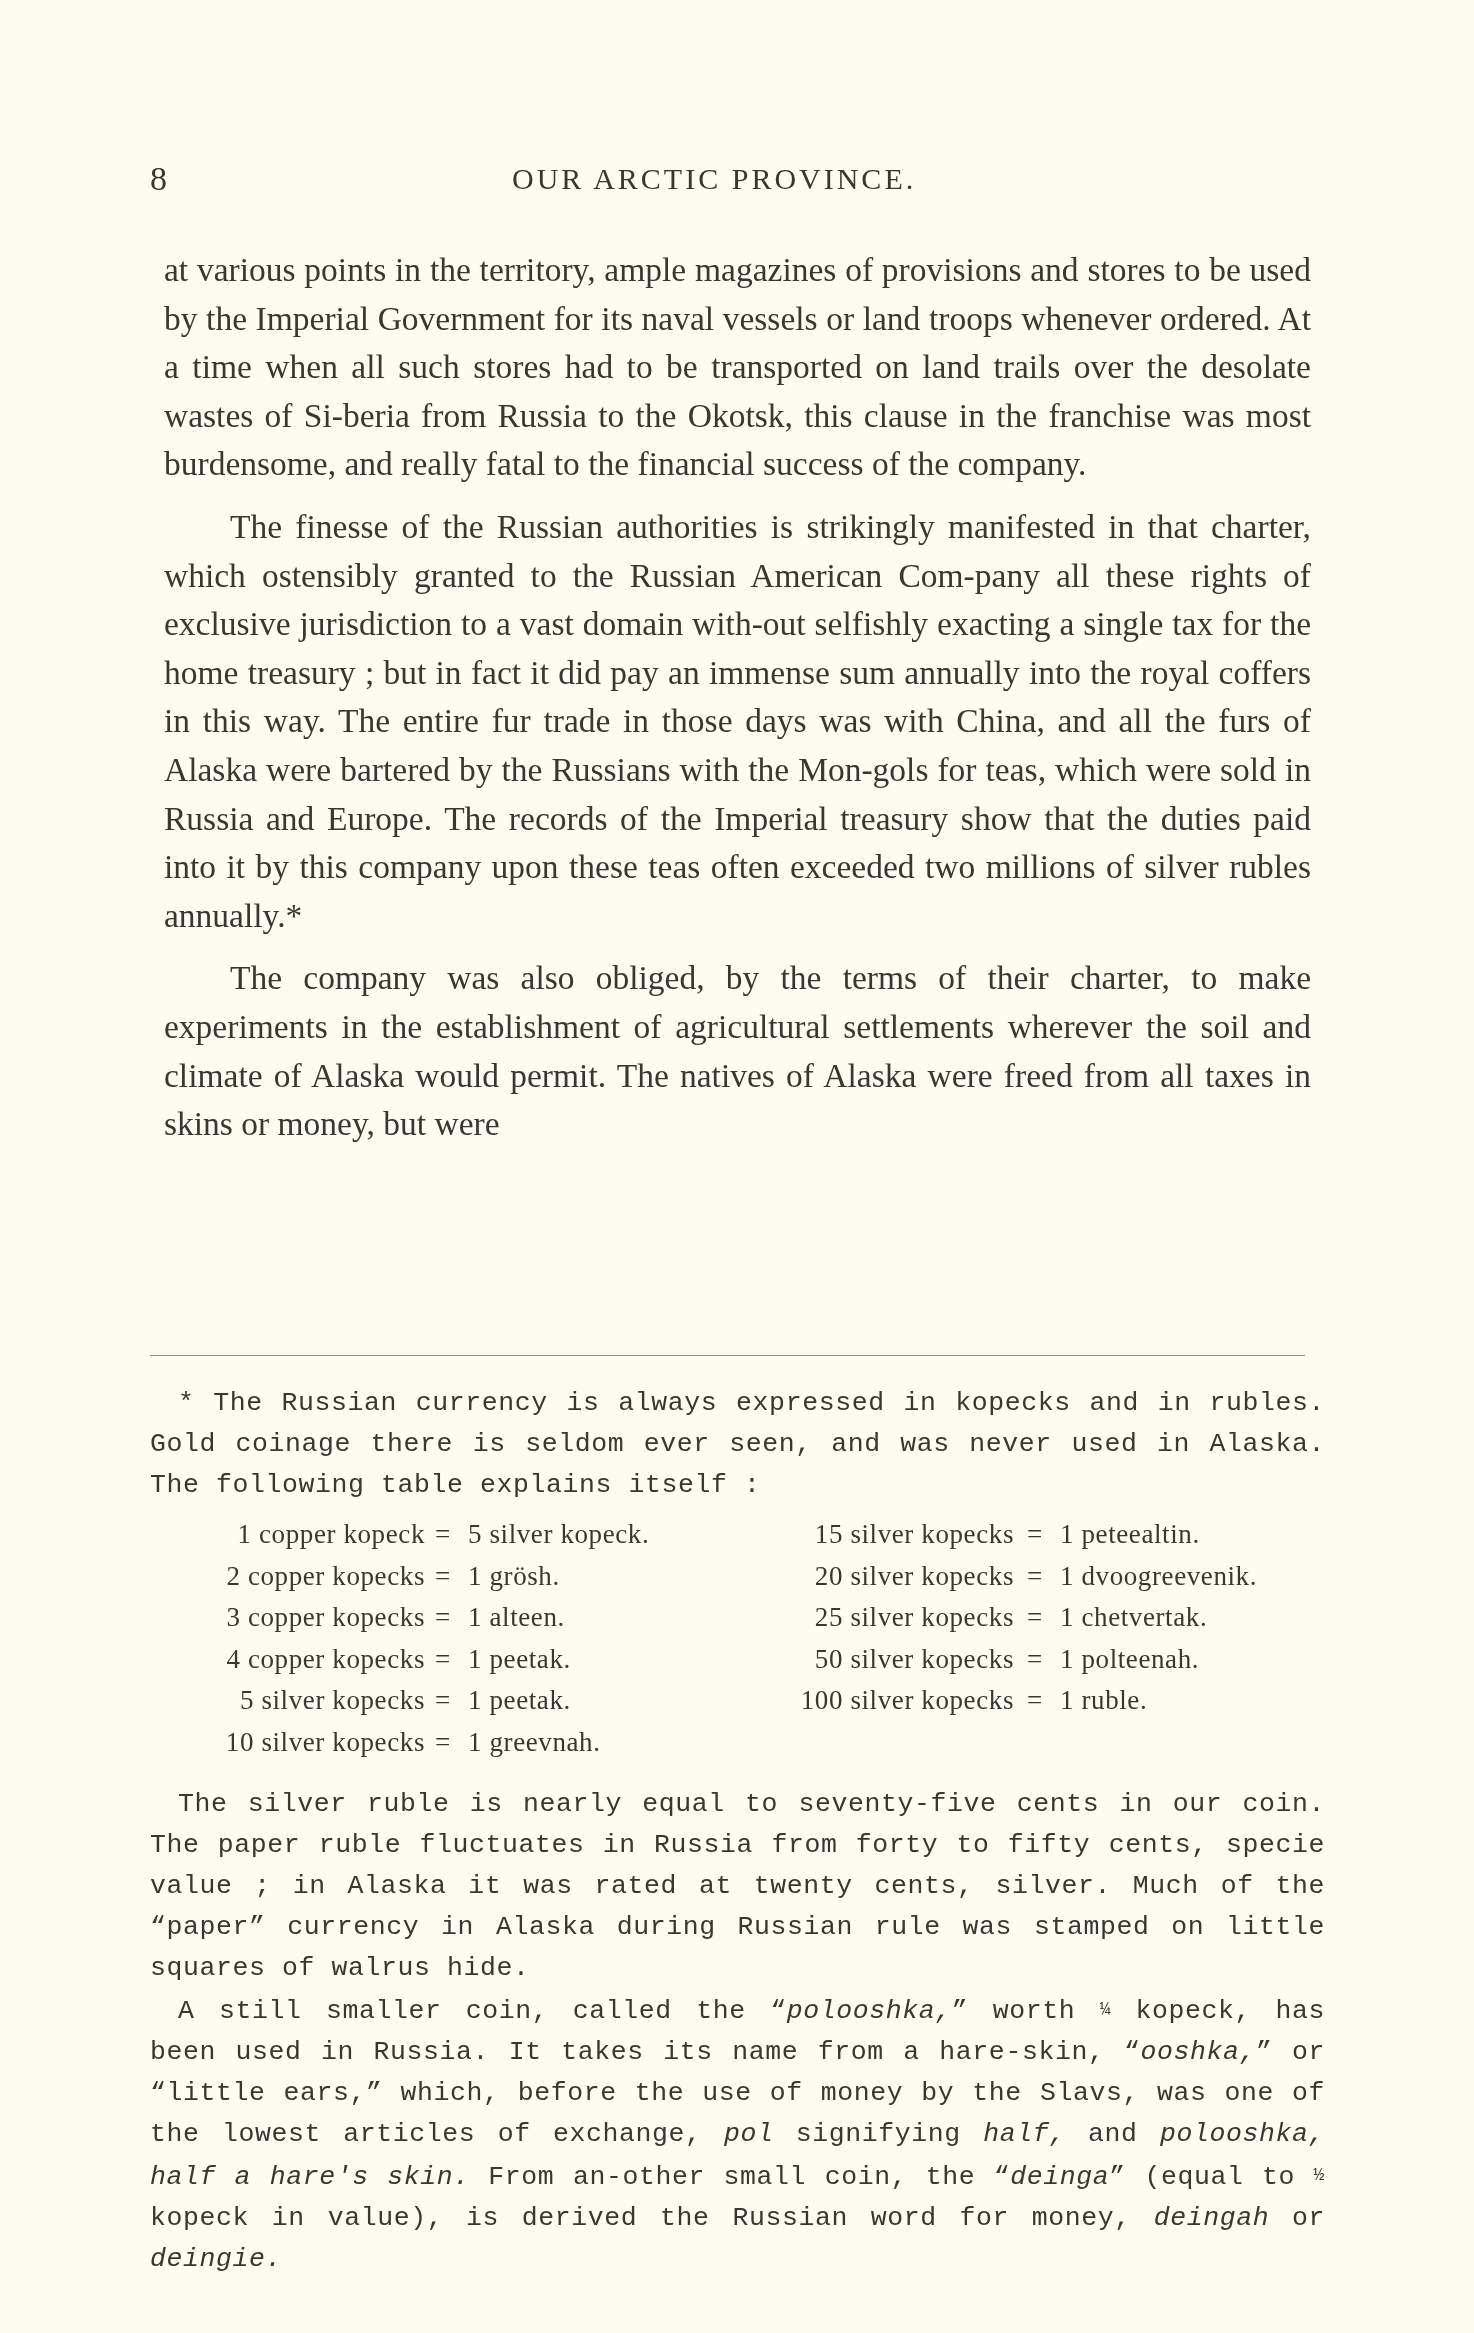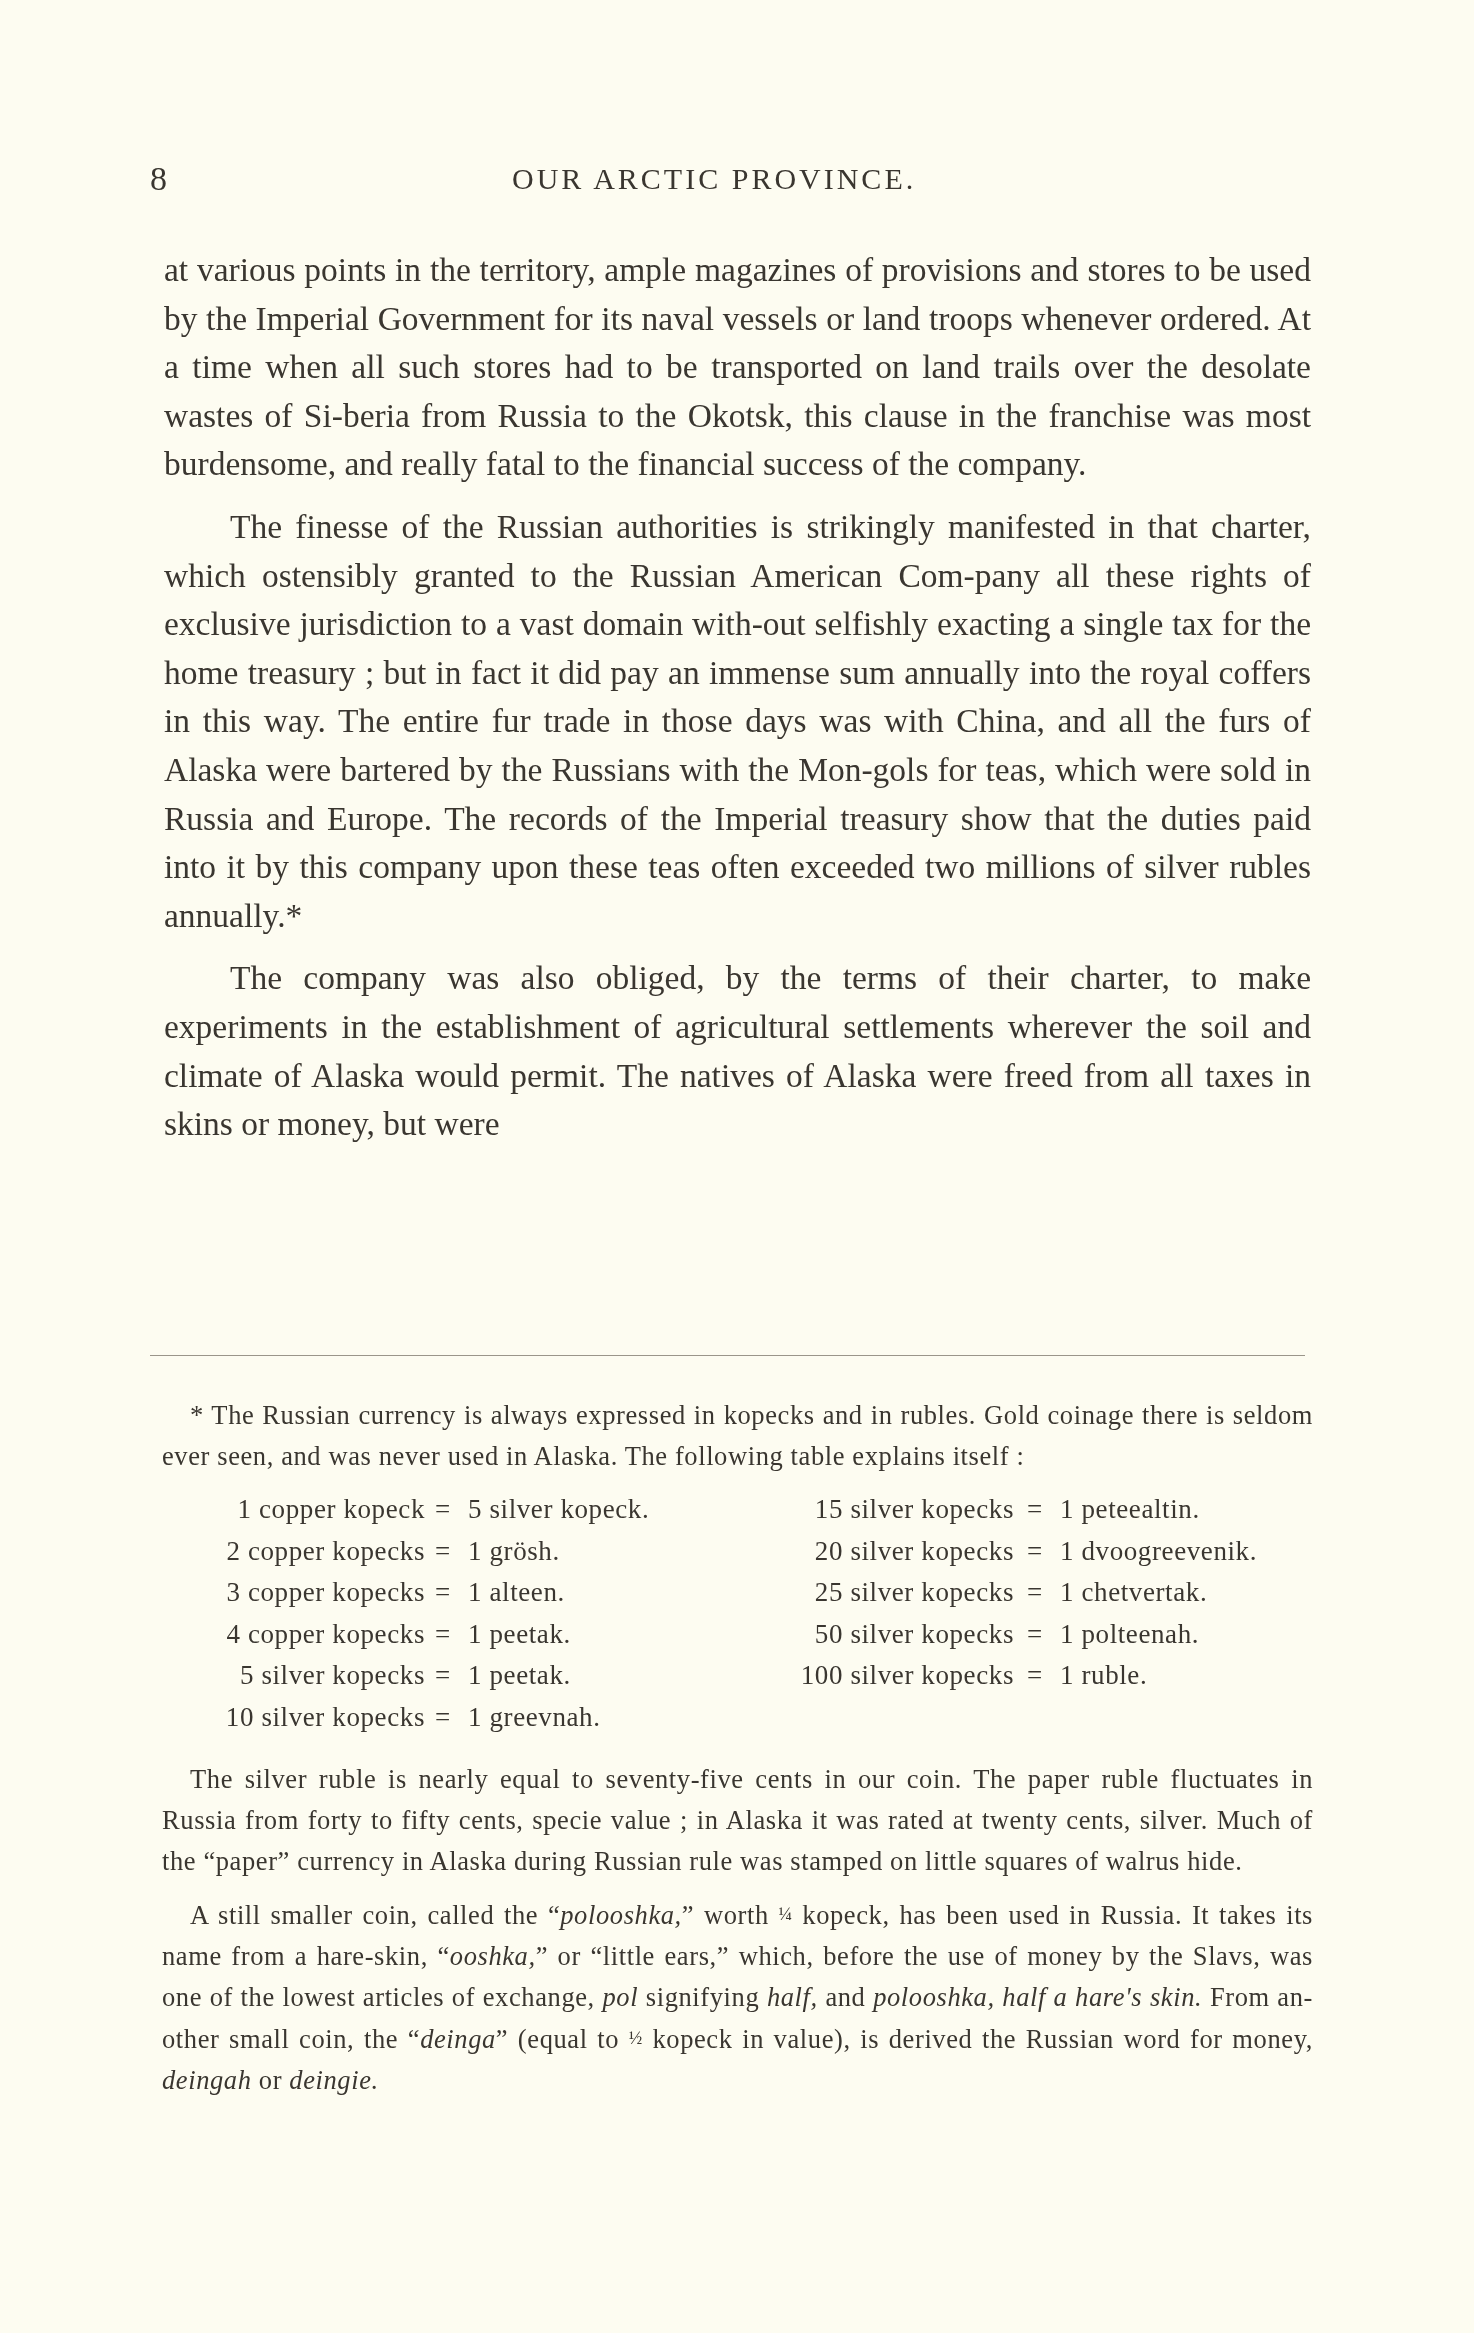--- a/index.html
+++ b/index.html
@@ -25,23 +25,23 @@
     .body-text p { margin: 14px; text-indent: 0; }
     .body-text p.indent { text-indent: 66px; }
     .footnote-rule {
       position: absolute; left: 150px; top: 1355px; width: 1155px; height: 0;
       border-top: 1.5px solid #9a958a;
     }
     .footnote {
       position: absolute; left: 150px; top: 1383px; width: 1175px;
       font-size: 26.5px; line-height: 41px; text-align: justify; letter-spacing: 0.6px;
     }
-    .footnote p { margin: 12px; }
+    .footnote p { margin: 0; font-family: Liberation Mono, monospace; }
     .footnote p.indent { text-indent: 28px; }
-    .table { position: relative; height: 258px; margin: 0 0 12px 0; font-size: 27px; line-height: 41.5px; }
+    .table { position: relative; height: 258px; margin: 8px 0 12px 0; font-size: 27px; line-height: 41.5px; }
     .col { position: absolute; top: 0; }
     .col-left { left: 0; width: 560px; }
     .col-right { left: 584px; width: 600px; text-decoration: underline; }
     .row { position: relative; height: 41.5px; white-space: nowrap; }
     .row .lhs { position: absolute; right: 310px; text-align: right; }
     .col-left .row .lhs { right: 285px; }
     .col-left .row .eq { position: absolute; left: 285px; }
     .col-left .row .rhs { position: absolute; left: 318px; }
     .col-right .row .lhs { right: auto; left: 0; width: 280px; text-align: right; }
     .col-right .row .eq { position: absolute; left: 293px; }

